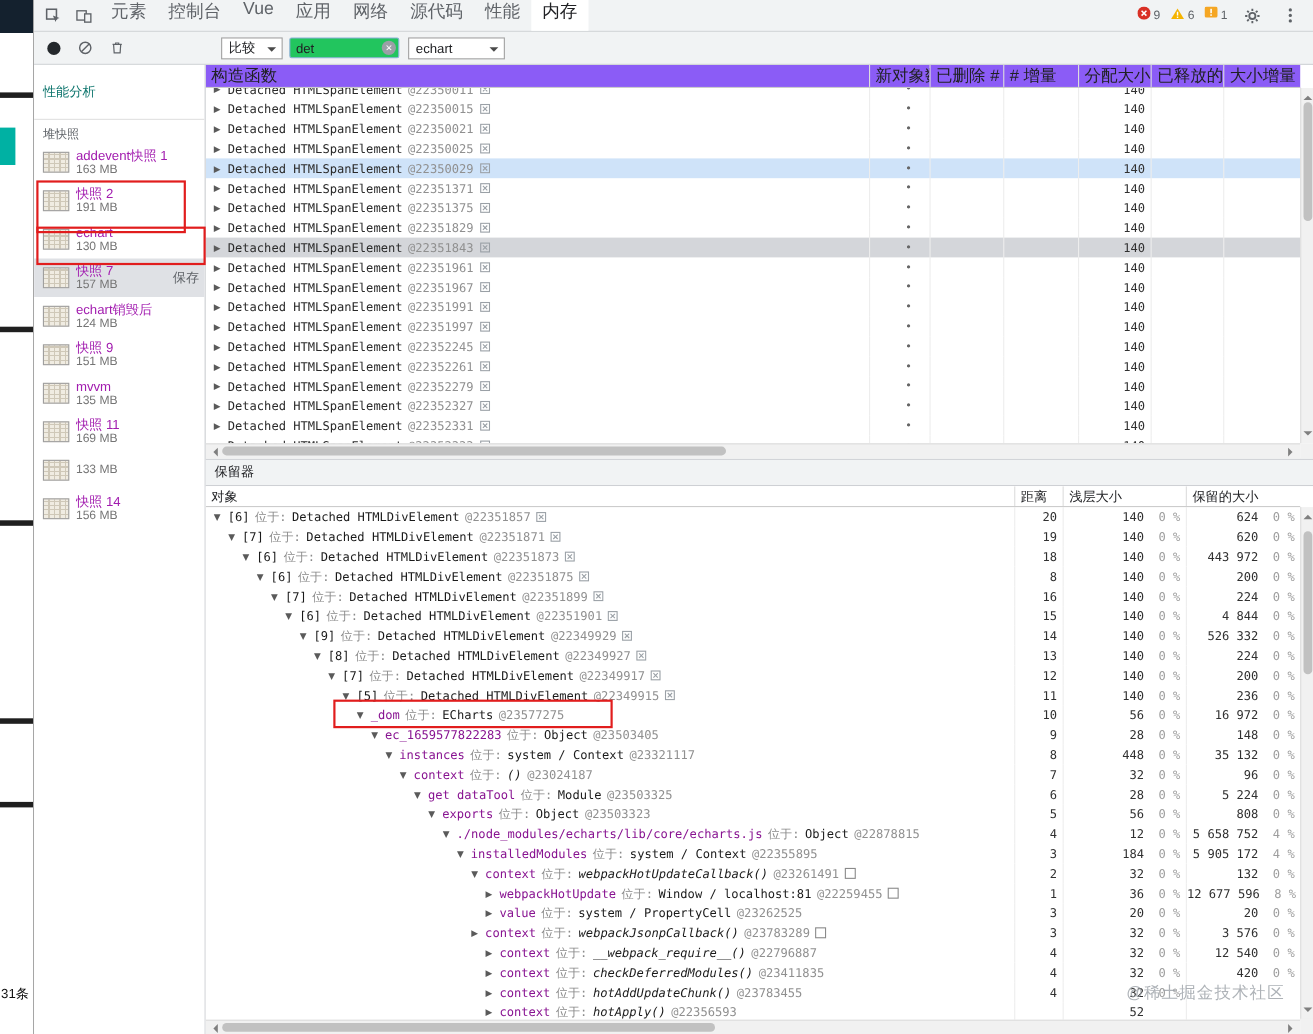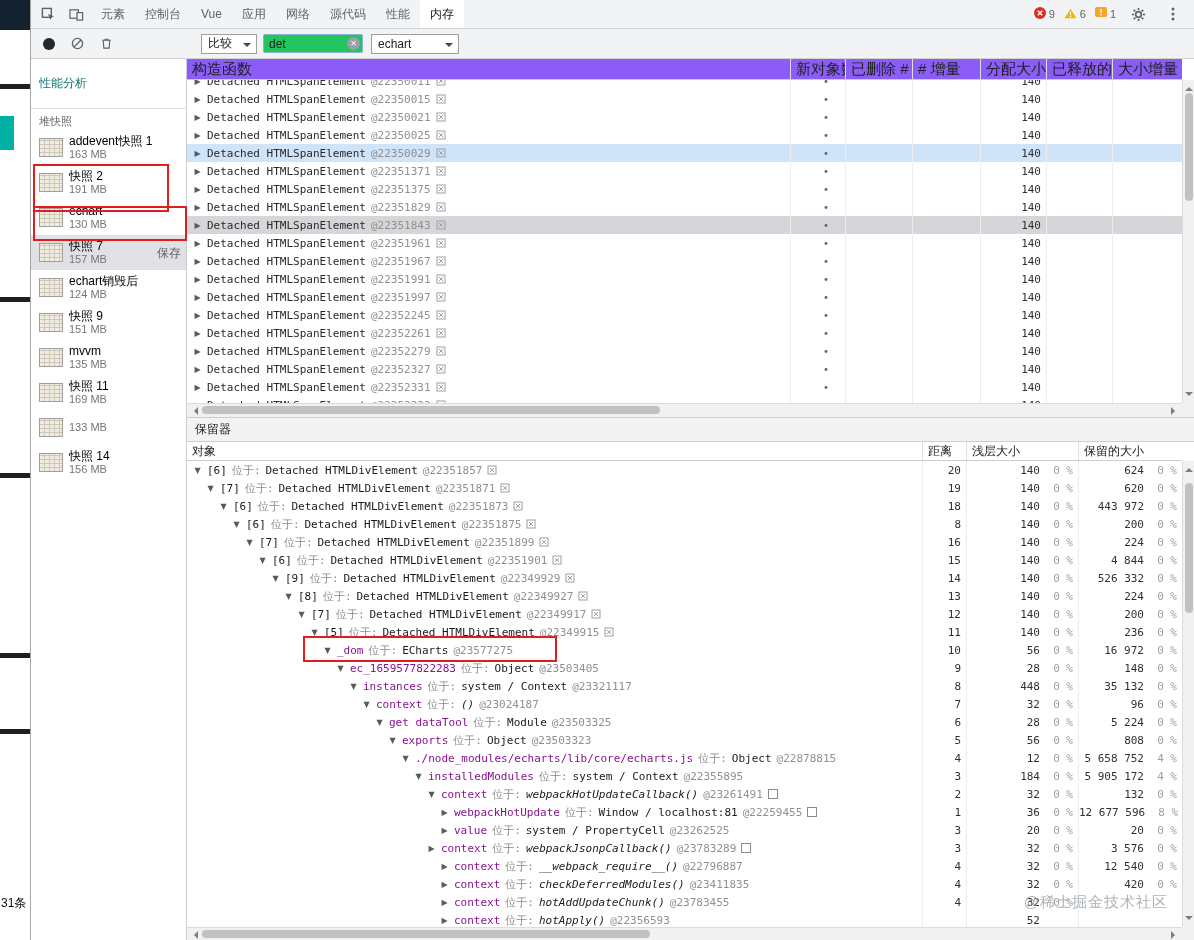--- a/index.html
+++ b/index.html
@@ -15,21 +15,21 @@
   .strip-count{position:absolute;left:1px;top:895px;font-size:12px;color:#111;white-space:nowrap;}
 
   
   .devtools{position:absolute;left:30px;top:0;width:1164px;height:940px;border-left:1px solid #a6a6a6;box-sizing:border-box;display:flex;flex-direction:column;background:#fff;}
 
   
   .tabbar{height:28px;flex:none;background:#f1f3f4;border-bottom:1px solid #d0d3d6;display:flex;align-items:stretch;}
   .tab-icons{display:flex;align-items:center;padding:0 2px 0 4px;gap:2px;}
   .icon-btn{width:26px;height:24px;display:flex;align-items:center;justify-content:center;color:#5f6368;cursor:pointer;flex:none;}
   .tabs{display:flex;align-items:stretch;}
-  .tab{display:flex;align-items:center;padding:0 10px;font-size:12px;color:#5f6368;cursor:pointer;white-space:nowrap;}
+  .tab{display:flex;align-items:flex-start;padding:0 10px;font-size:16px;color:#5f6368;cursor:pointer;white-space:nowrap;}
   .tab.active{background:#fff;color:#202124;}
   .tab-right{margin-left:auto;display:flex;align-items:center;gap:9px;padding-right:8px;}
   .badge{display:flex;align-items:center;gap:3px;cursor:pointer;}
   .badge .count{font-size:11px;color:#5f6368;}
 
   
   .toolbar{height:29px;flex:none;background:#f1f3f4;border-bottom:1px solid #d0d3d6;display:flex;align-items:center;padding:0 8px;}
   .tb-record{width:12px;height:12px;border-radius:50%;background:#24282c;margin-left:4px;flex:none;cursor:pointer;}
   .tb-icon{margin-left:16px;color:#5f6368;display:flex;align-items:center;cursor:pointer;flex:none;}
   .select{position:relative;height:20px;box-sizing:border-box;border:1px solid #a0a0a0;background:#fff;display:flex;align-items:center;font-size:12px;color:#202124;padding:0 20px 0 6px;cursor:pointer;flex:none;}
@@ -42,21 +42,21 @@
 
   
   .content{flex:1;display:flex;min-height:0;}
   .sidebar{width:155px;flex:none;border-right:1px solid #cacdd1;background:#fff;overflow:hidden;}
   .sb-title{padding:16px 8px;font-size:12px;color:#0f766e;border-bottom:1px solid #e0e0e0;}
   .sb-section{padding:5px 8px 1px;font-size:11px;color:#5f6368;}
   .snap-item{height:35px;display:flex;align-items:center;gap:6px;padding:0 4px 0 8px;position:relative;cursor:pointer;}
   .snap-item.selected{background:#dfe1e5;}
   .snap-icon{width:22px;height:17px;flex:none;border:1px solid #9f9f9f;background-color:#f0ece2;background-image:repeating-linear-gradient(0deg,transparent 0 3px,#cfc8b8 3px 4px),repeating-linear-gradient(90deg,transparent 0 4px,#cfc8b8 4px 5px);}
   .snap-text{display:flex;flex-direction:column;line-height:1.2;overflow:hidden;}
-  .snap-name{font-size:12px;color:#000000;white-space:nowrap;}
+  .snap-name{font-size:12px;color:#a21caf;white-space:nowrap;}
   .snap-name:empty{display:none;}
   .snap-size{font-size:11px;color:#757575;white-space:nowrap;}
   .snap-action{position:absolute;right:5px;top:50%;transform:translateY(-50%);font-size:12px;color:#5f6368;cursor:pointer;}
   .snap-action:empty{display:none;}
 
   .main{flex:1;min-width:0;display:flex;flex-direction:column;position:relative;}
 
   
   .grid-top{height:358px;flex:none;position:relative;overflow:hidden;}
   .gt-header,.grid-row.top{display:grid;grid-template-columns:minmax(0,1fr) 55px 67px 68px 66px 66px 70px;}

